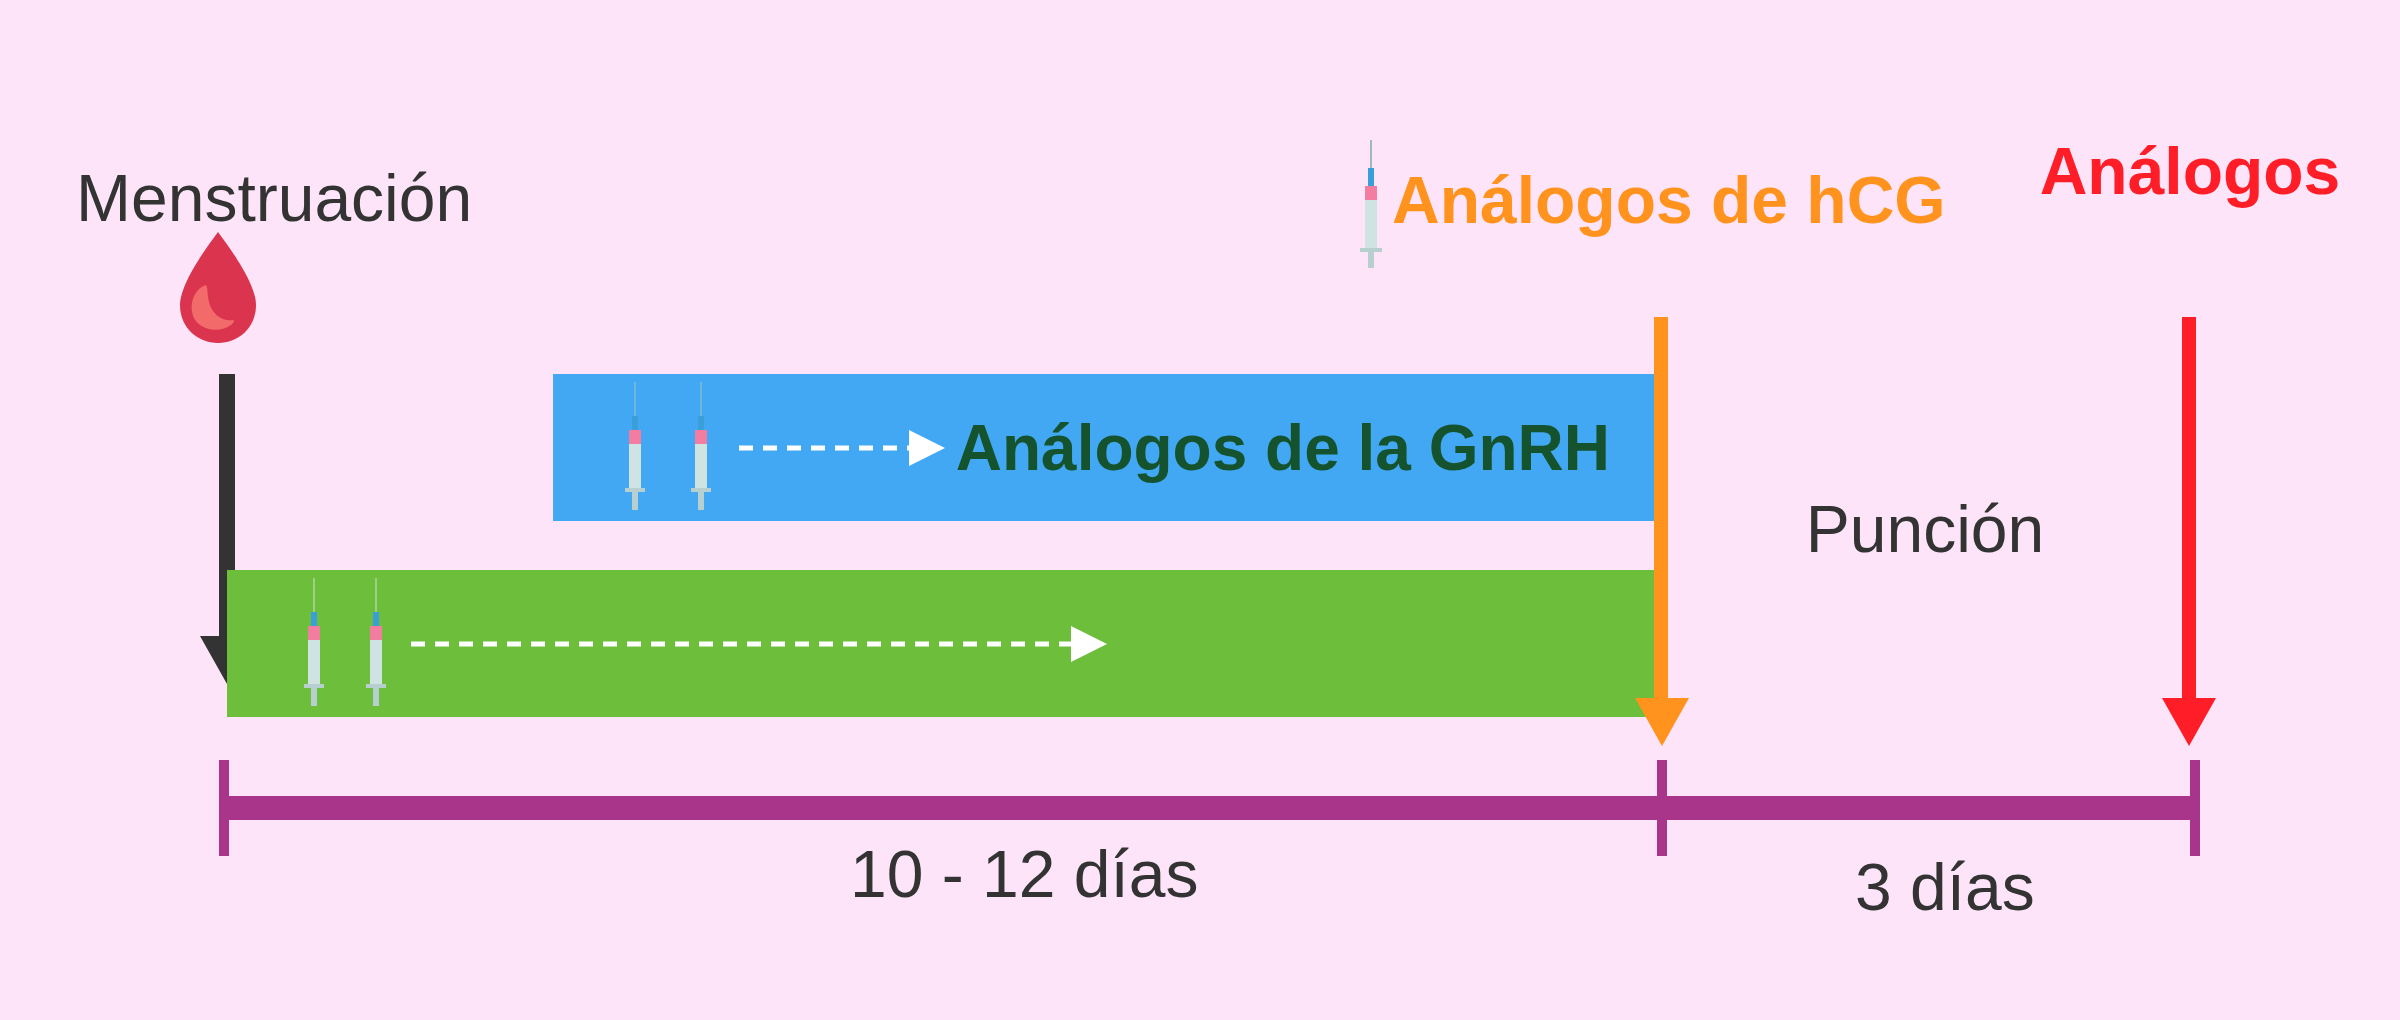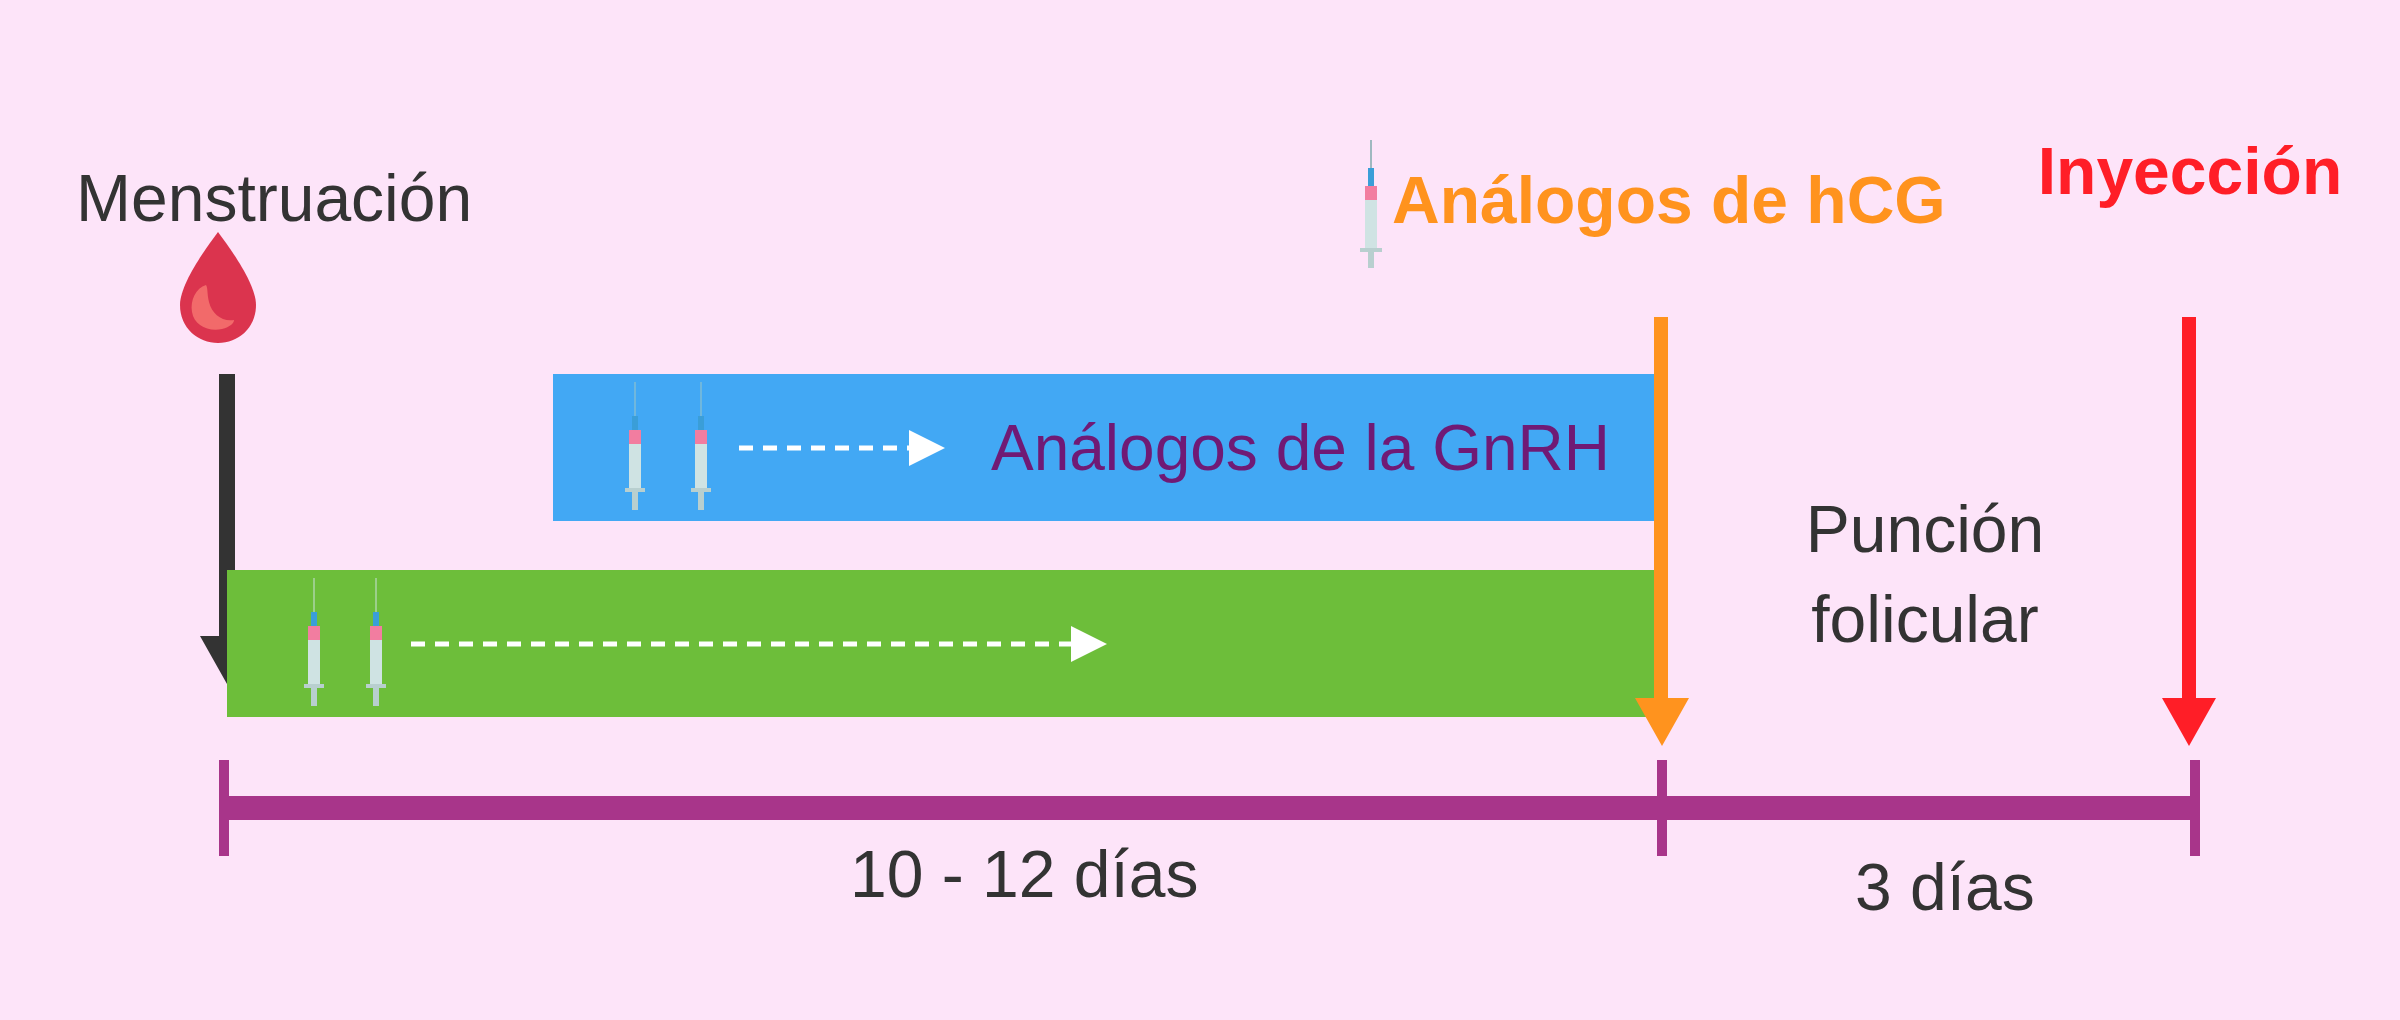--- a/index.html
+++ b/index.html
@@ -1,20 +1,20 @@
 <!DOCTYPE html>
 <html><head>
 <meta charset="utf-8">
 <style>
   html,body{margin:0;padding:0;}
   body{width:2400px;height:1020px;background:#FDE4F9;position:relative;overflow:hidden;font-family:"Liberation Sans","DejaVu Sans",sans-serif;}
   .abs{position:absolute;}
   .label{color:#333333;font-size:66px;white-space:nowrap;margin-top:28px;}
   .bar{position:absolute;display:flex;align-items:center;}
-  .bar-text{color:#701a75;font-weight:normal;font-size:64px;white-space:nowrap;position:absolute;right:48px;top:50%;transform:translateY(-50%);}
+  .bar-text{color:#14532d;font-weight:bold;font-size:64px;white-space:nowrap;position:absolute;right:48px;top:50%;transform:translateY(-50%);}
   .dash{position:absolute;top:50%;height:5px;transform:translateY(-50%);background:repeating-linear-gradient(90deg,#fff 0 14px,transparent 14px 24px);}
   .dash-head{position:absolute;top:50%;transform:translateY(-50%);width:0;height:0;border-top:18px solid transparent;border-bottom:18px solid transparent;border-left:36px solid #fff;}
   .syringe{position:absolute;width:20px;}
   .vline{position:absolute;}
   .arrowhead{position:absolute;width:0;height:0;}
 </style>
 </head>
 <body>
 
 <div class="abs label" style="left:76px;top:132px;">Menstruación</div>
@@ -35,21 +35,21 @@
     <rect x="10" y="28" width="6" height="18" fill="#3A9ED8"></rect>
     <rect x="7" y="46" width="12" height="14" fill="#F27DA0"></rect>
     <rect x="7" y="60" width="12" height="50" fill="#CFE3E3"></rect>
     <rect x="2" y="108" width="22" height="4" fill="#B8CFCF"></rect>
     <rect x="10" y="112" width="6" height="16" fill="#B8CFCF"></rect>
   </svg>
 </div>
 <div class="abs" style="left:1392px;top:162px;color:#FF931E;font-weight:bold;font-size:66px;white-space:nowrap;">Análogos de hCG</div>
 
 <div class="abs" style="left:2030px;top:128px;width:320px;text-align:center;color:#FF1E27;font-weight:bold;font-size:66px;line-height:86px;">
-  <div>Inyección</div>
+  <div>Análogos</div>
 </div>
 
 <div class="bar" style="left:553px;top:374px;width:1105px;height:147px;background:#42A8F4;">
   <div class="syringe" style="left:casual;left:72px;top:8px;">
     <svg width="20" height="130" viewBox="0 0 20 130">
         <line x1="10" y1="0" x2="10" y2="36" stroke="#6fb7dd" stroke-width="2"></line>
         <rect x="7" y="34" width="6" height="14" fill="#3A9ED8"></rect>
         <rect x="4" y="48" width="12" height="14" fill="#F27DA0"></rect>
         <rect x="4" y="62" width="12" height="46" fill="#CFE3E3"></rect>
         <rect x="0" y="106" width="20" height="4" fill="#B8CFCF"></rect>
@@ -94,21 +94,20 @@
   </div>
   <div class="dash" style="left:184px;width:660px;"></div>
   <div class="dash-head" style="left:844px;"></div>
 </div>
 
 <div class="vline" style="left:1654px;top:317px;width:14px;height:384px;background:#FF931E;"></div>
 <div class="arrowhead" style="left:1635px;top:698px;border-left:27px solid transparent;border-right:27px solid transparent;border-top:48px solid #FF931E;"></div>
 
 <div class="abs label" style="left:1770px;top:456px;width:310px;text-align:center;line-height:90px;">
   <div>Punción</div>
-  <div>folicular</div>
 </div>
 
 <div class="vline" style="left:2182px;top:317px;width:14px;height:384px;background:#FF1E27;"></div>
 <div class="arrowhead" style="left:2162px;top:698px;border-left:27px solid transparent;border-right:27px solid transparent;border-top:48px solid #FF1E27;"></div>
 
 <div class="abs" style="left:227px;top:796px;width:1967px;height:24px;background:#A8358A;"></div>
 <div class="abs" style="left:219px;top:760px;width:10px;height:96px;background:#A8358A;"></div>
 <div class="abs" style="left:1657px;top:760px;width:10px;height:96px;background:#A8358A;"></div>
 <div class="abs" style="left:2190px;top:760px;width:10px;height:96px;background:#A8358A;"></div>
 

